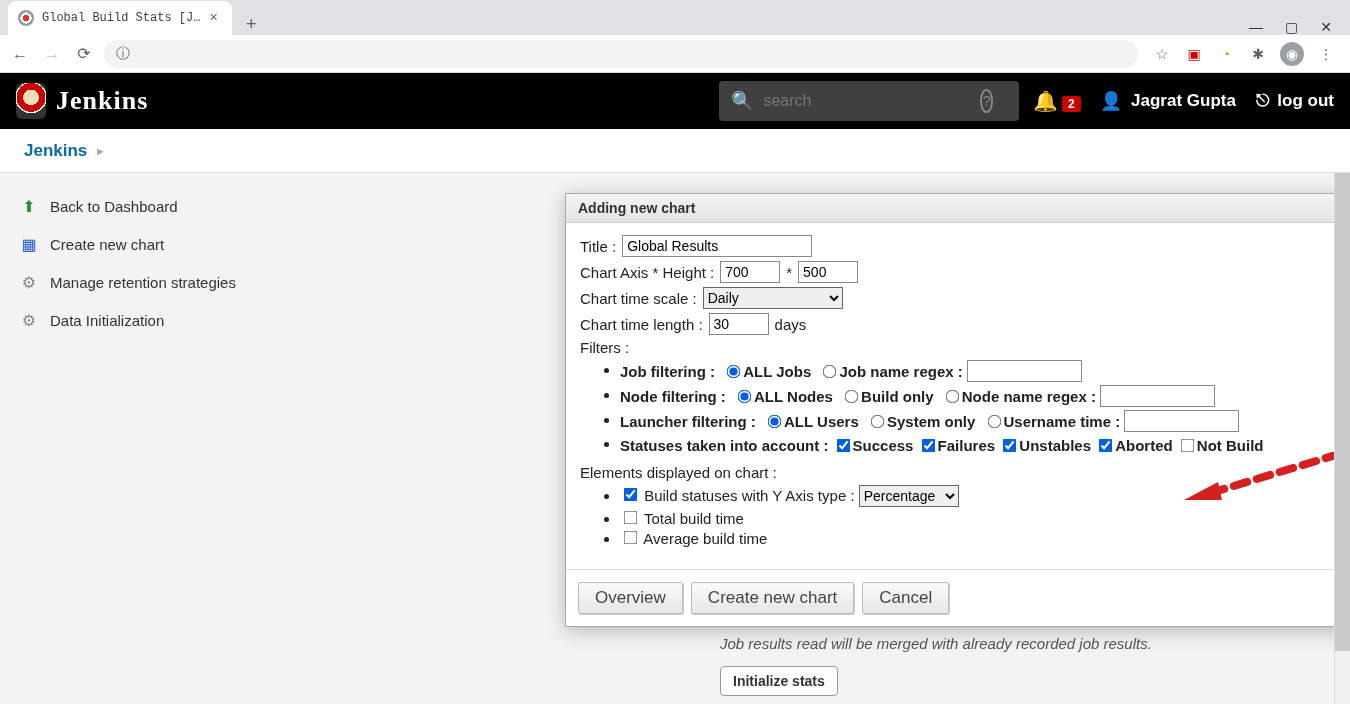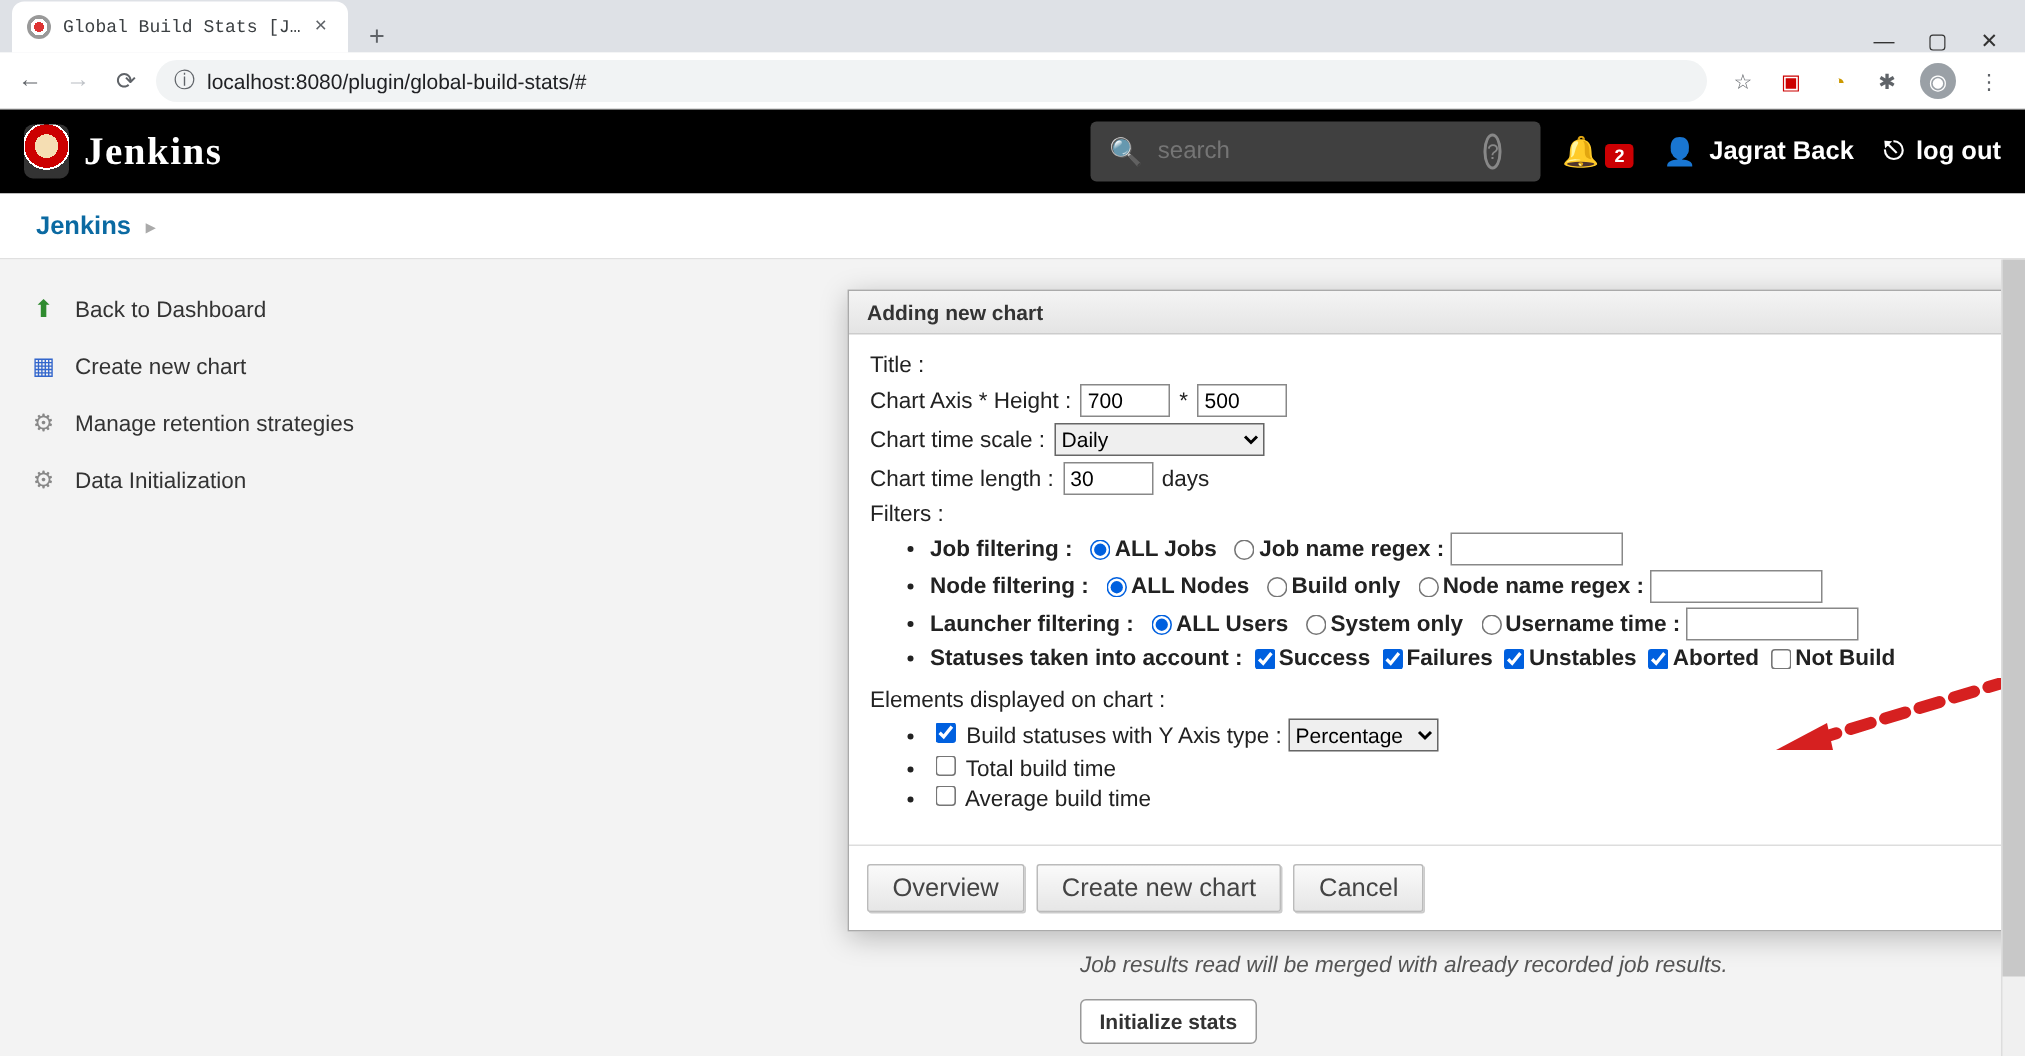--- a/index.html
+++ b/index.html
@@ -100,21 +100,20 @@
     <span>✕</span>
   </div>
 </div>
 
 <div class="addr-bar">
   <span class="nav-btn">←</span>
   <span class="nav-btn disabled">→</span>
   <span class="nav-btn">⟳</span>
   <div class="url-box">
     <span class="url-info">ⓘ</span>
-    <span>localhost:8080/plugin/global-build-stats/#</span>
   </div>
   <div class="addr-actions">
     <span class="addr-icon">☆</span>
     <span class="addr-icon" style="color:#c00;">▣</span>
     <span class="addr-icon" style="color:#c90;">◔</span>
     <span class="addr-icon">✱</span>
     <span class="profile-circle">◉</span>
     <span class="addr-icon">⋮</span>
   </div>
 </div>
@@ -128,21 +127,21 @@
   <div class="search-box">
     <span class="search-icon">🔍</span>
     <input type="text" placeholder="search" style="">
     <span class="help-circle">?</span>
   </div>
   <div class="bell-wrap">
     <span class="bell">🔔</span><span class="badge">2</span>
   </div>
   <div class="user-link">
     <span class="user-icon">👤</span>
-    <span>Jagrat Back</span>
+    <span>Jagrat Gupta</span>
   </div>
   <div class="logout-link">
     <span>⎋</span>
     <span>log out</span>
   </div>
 </div>
 
 <div class="breadcrumb">
   <span>Jenkins</span>
   <span class="sep">▸</span>
@@ -173,20 +172,21 @@
     <div class="init-block">
       <div>Job results read will be merged with already recorded job results.</div>
       <button class="init-btn">Initialize stats</button>
     </div>
 
     <div class="dialog">
       <div class="dialog-title">Adding new chart</div>
       <div class="dialog-body">
         <div class="form-row">
           <label>Title :</label>
+          <input class="txt w190" value="Global Results" style="">
         </div>
         <div class="form-row">
           <label>Chart Axis * Height :</label>
           <input class="txt w60" value="700" style="">
           <span>*</span>
           <input class="txt w60" value="500" style="">
         </div>
         <div class="form-row">
           <label>Chart time scale :</label>
           <select class="sel" style="width:140px;">

